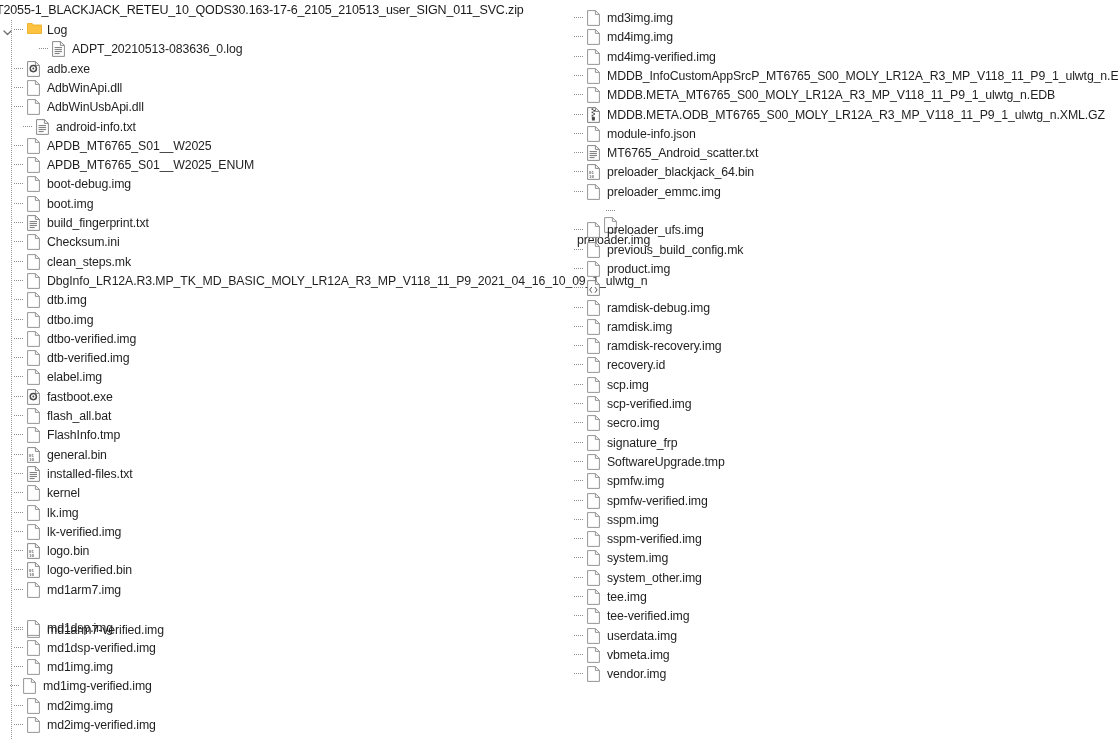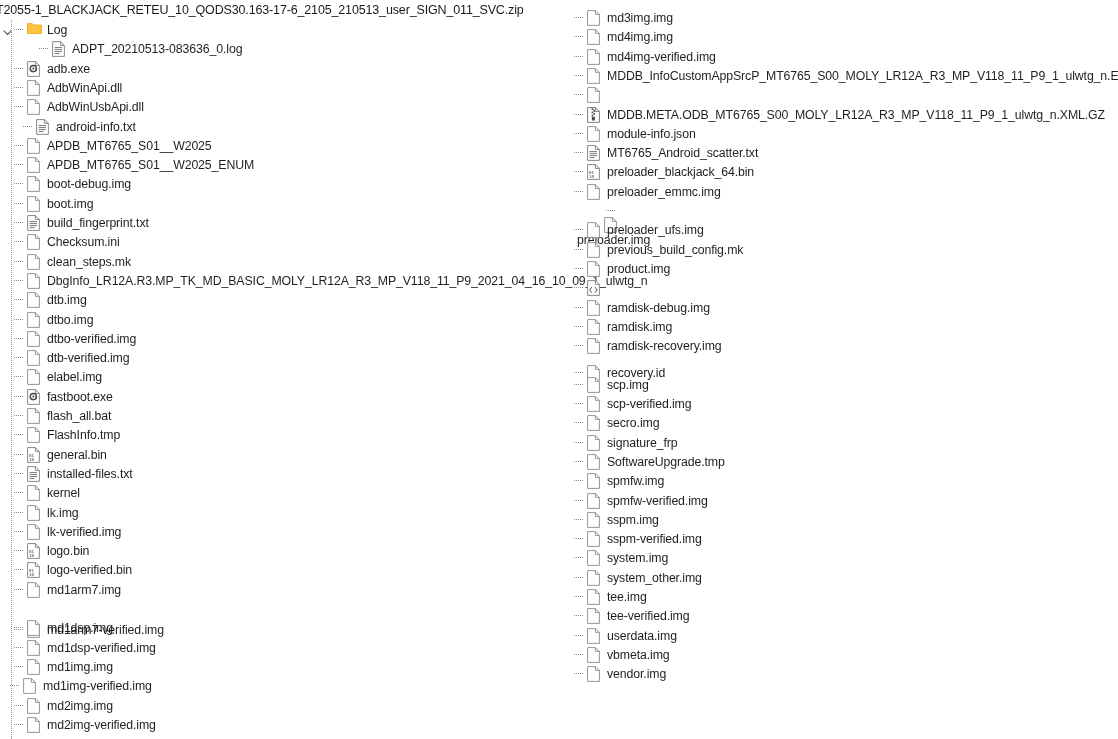--- a/index.html
+++ b/index.html
@@ -578,20 +578,21 @@
           <span class="label">MDDB_InfoCustomAppSrcP_MT6765_S00_MOLY_LR12A_R3_MP_V118_11_P9_1_ulwtg_n.EDB</span>
         </div>
         <div class="row depth1" style="top: 85px;">
           <span class="elbow"></span>
           <span class="icon">
             <svg width="13" height="16" viewBox="0 0 13 16">
               <path d="M0.6 0.6 H8.4 L12.4 4.4 V15.4 H0.6 Z" fill="#ffffff" stroke="#8a8a8a" stroke-width="0.9"></path>
               <path d="M8.4 0.6 V4.4 H12.4" fill="none" stroke="#8a8a8a" stroke-width="0.9"></path>
             </svg>
           </span>
+          <span class="label">MDDB.META_MT6765_S00_MOLY_LR12A_R3_MP_V118_11_P9_1_ulwtg_n.EDB</span>
         </div>
         <div class="row depth1" style="top: 105px;">
           <span class="elbow"></span>
           <span class="icon">
             <svg width="13" height="16" viewBox="0 0 13 16">
               <path d="M0.6 0.6 H8.4 L12.4 4.4 V15.4 H0.6 Z" fill="#ffffff" stroke="#6f6f6f" stroke-width="0.9"></path>
               <path d="M8.4 0.6 V4.4 H12.4" fill="none" stroke="#6f6f6f" stroke-width="0.9"></path>
               <g fill="#4a4a4a">
                 <rect x="4.6" y="1.4" width="1.7" height="1.6"></rect>
                 <rect x="6.3" y="3.0" width="1.7" height="1.6"></rect>
@@ -730,21 +731,21 @@
         <div class="row depth1" style="top: 336px;">
           <span class="elbow"></span>
           <span class="icon">
             <svg width="13" height="16" viewBox="0 0 13 16">
               <path d="M0.6 0.6 H8.4 L12.4 4.4 V15.4 H0.6 Z" fill="#ffffff" stroke="#8a8a8a" stroke-width="0.9"></path>
               <path d="M8.4 0.6 V4.4 H12.4" fill="none" stroke="#8a8a8a" stroke-width="0.9"></path>
             </svg>
           </span>
           <span class="label">ramdisk-recovery.img</span>
         </div>
-        <div class="row depth1" style="top: 355px; margin-top: 8px;">
+        <div class="row depth1" style="top: 355px;">
           <span class="elbow"></span>
           <span class="icon">
             <svg width="13" height="16" viewBox="0 0 13 16">
               <path d="M0.6 0.6 H8.4 L12.4 4.4 V15.4 H0.6 Z" fill="#ffffff" stroke="#8a8a8a" stroke-width="0.9"></path>
               <path d="M8.4 0.6 V4.4 H12.4" fill="none" stroke="#8a8a8a" stroke-width="0.9"></path>
             </svg>
           </span>
           <span class="label">recovery.id</span>
         </div>
         <div class="row depth1" style="top: 375px;">

